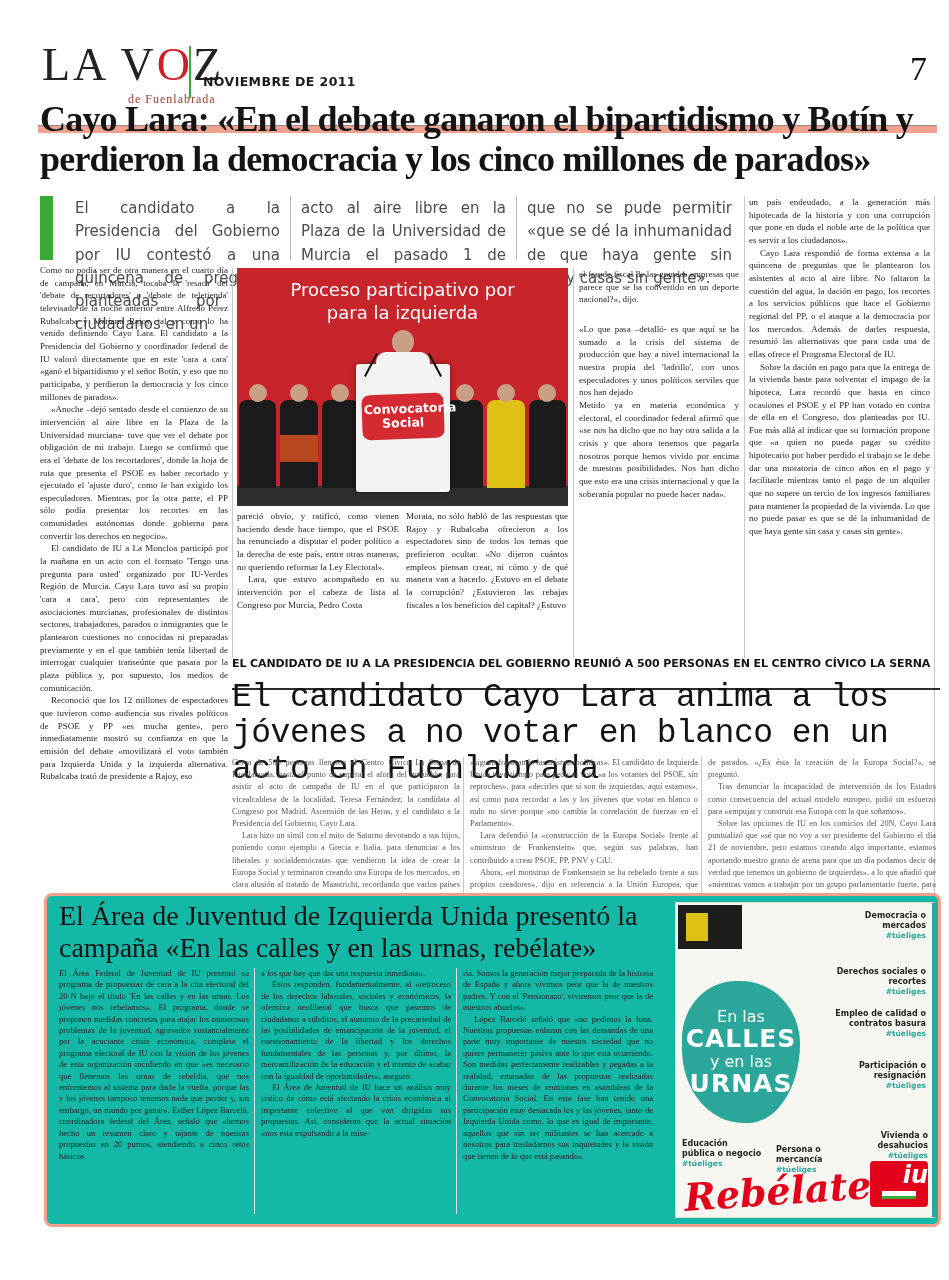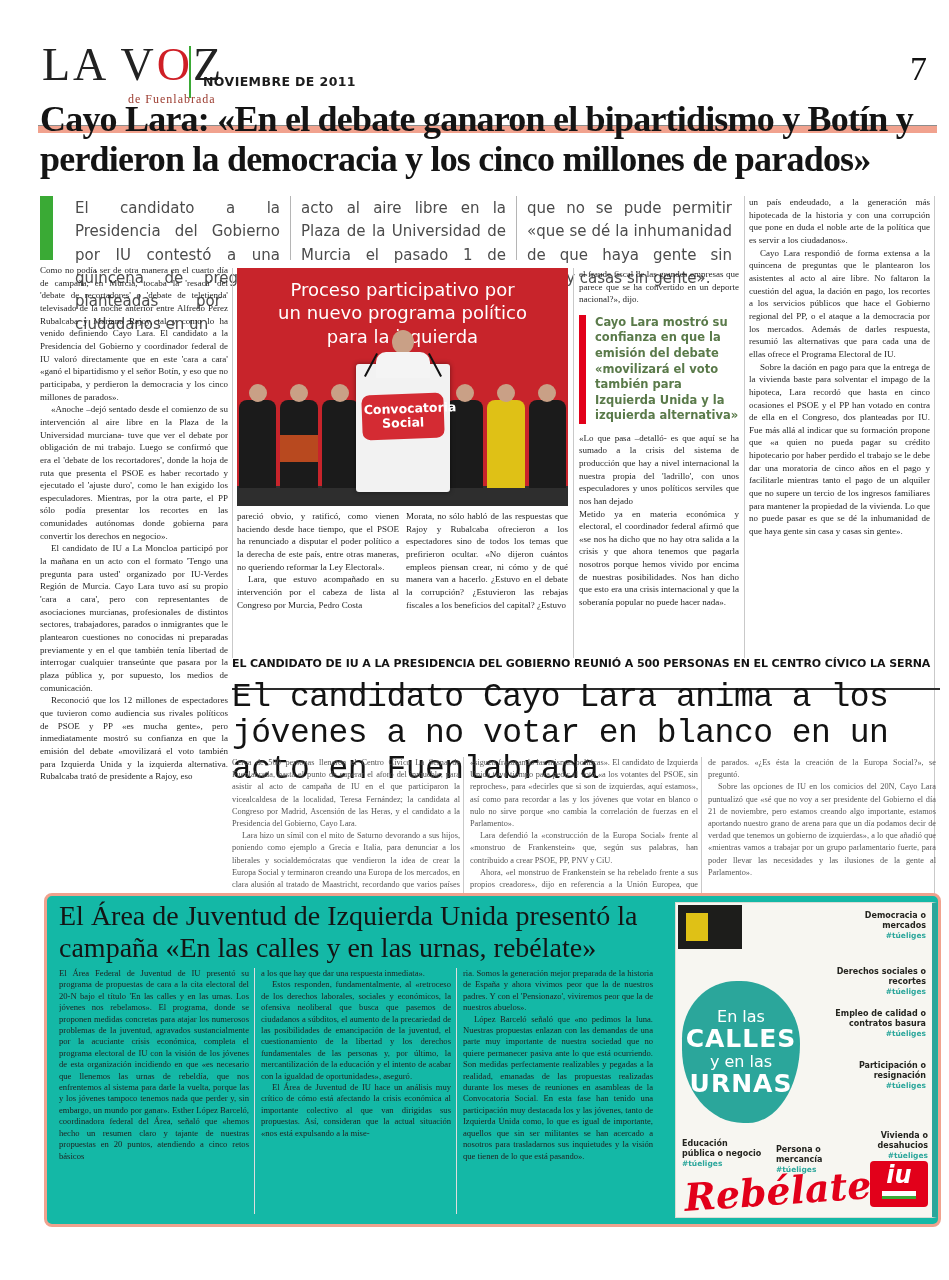--- a/index.html
+++ b/index.html
@@ -98,21 +98,21 @@
   .p-item .p-tag{display:block;color:#2ba69b;font-size:7.5px;}
   .p-right{text-align:right;}
   .slogan{position:absolute;left:6px;top:78px;width:118px;height:142px;background:#2ba69b;
           border-radius:48% 52% 46% 54% / 42% 46% 58% 54%;color:#fff;display:flex;flex-direction:column;
           justify-content:center;text-align:center;font-family:"DejaVu Sans",sans-serif;}
   .slogan .sm{font-size:16px;line-height:1.2;}
   .slogan .bg{font-size:25px;font-weight:bold;letter-spacing:1px;line-height:1.05;}
   .rebelate{position:absolute;left:8px;bottom:4px;font-family:"DejaVu Serif",serif;font-style:italic;
             font-weight:bold;font-size:38px;color:#e2001a;transform:rotate(-4deg);}
   .iu-logo{position:absolute;right:4px;bottom:10px;width:58px;height:46px;background:#e2001a;border-radius:4px;
-           color:#fff;text-align:center;font-family:"DejaVu Sans",sans-serif;}
+           color:#fff;text-align:right;font-family:"DejaVu Sans",sans-serif;}
   .iu-logo .iu{font-size:24px;font-weight:bold;font-style:italic;line-height:1.2;display:block;}
   .iu-flag{display:block;margin:1px auto 0 auto;width:34px;height:5px;background:#fff;border-bottom:3px solid #3aaa35;}
 </style>
 </head>
 <body>
 
 <div class="page">
 
   <div class="mast-title"><span>LA V</span><span class="o-red">O</span><span>Z</span></div>
   <div class="mast-sub">de Fuenlabrada</div>
@@ -138,21 +138,20 @@
   <div class="bodycol a1-col1">
     <p>Como no podía ser de otra manera en el cuarto día de campaña, en Murcia, tocaba la 'resaca' del 'debate de recortadores' o 'debate de teletienda' televisado de la noche anterior entre Alfredo Pérez Rubalcaba y Mariano Rajoy, tal y como lo ha venido definiendo Cayo Lara. El candidato a la Presidencia del Gobierno y coordinador federal de IU valoró directamente que en este 'cara a cara' «ganó el bipartidismo y el señor Botín, y eso que no participaba, y perdieron la democracia y los cinco millones de parados».</p>
     <p>«Anoche –dejó sentado desde el comienzo de su intervención al aire libre en la Plaza de la Universidad murciana- tuve que ver el debate por obligación de mi trabajo. Luego se confirmó que era el 'debate de los recortadores', donde la hoja de ruta que presenta el PSOE es haber recortado y ejecutado el 'ajuste duro', como le han exigido los especuladores. Mientras, por la otra parte, el PP sólo podía presentar los recortes en las comunidades autónomas donde gobierna para convertir los derechos en negocio».</p>
     <p>El candidato de IU a La Moncloa participó por la mañana en un acto con el formato 'Tengo una pregunta para usted' organizado por IU-Verdes Región de Murcia. Cayo Lara tuvo así su propio 'cara a cara', pero con representantes de asociaciones murcianas, profesionales de distintos sectores, trabajadores, parados o inmigrantes que le plantearon cuestiones no conocidas ni preparadas previamente y en el que también tenía libertad de interrogar cualquier transeúnte que pasara por la plaza pública y, por supuesto, los medios de comunicación.</p>
     <p>Reconoció que los 12 millones de espectadores que tuvieron como audiencia sus rivales políticos de PSOE y PP «es mucha gente», pero inmediatamente mostró su confianza en que la emisión del debate «movilizará el voto también para Izquierda Unida y la izquierda alternativa. Rubalcaba trató de presidente a Rajoy, eso</p>
   </div>
 
   <div class="photo">
     <div class="photo-banner">
       <div>Proceso participativo por</div>
-      <div>un nuevo programa político</div>
       <div>para la izquierda</div>
     </div>
     <div class="people">
       <div class="person"></div>
       <div class="person shirt-accent"></div>
       <div class="person"></div>
       <div class="person"></div>
       <div class="person"></div>
       <div class="person"></div>
       <div class="person shirt-yellow"></div>
@@ -178,21 +177,20 @@
     <p>Lara, que estuvo acompañado en su intervención por el cabeza de lista al Congreso por Murcia, Pedro Costa</p>
   </div>
   <div class="bodycol a1-col3">
     <p>Morata, no sólo habló de las respuestas que Rajoy y Rubalcaba ofrecieron a los espectadores sino de todos los temas que prefirieron ocultar. «No dijeron cuántos empleos piensan crear, ni cómo y de qué manera van a hacerlo. ¿Estuvo en el debate la corrupción? ¿Estuvieron las rebajas fiscales a los beneficios del capital? ¿Estuvo</p>
   </div>
 
   <div class="bodycol a1-col4">
     <p>el fraude fiscal de las grandes empresas que parece que se ha convertido en un deporte nacional?», dijo.</p>
     <div class="pullquote">
       <div class="pq-bar"></div>
-      <div class="pq-text">Cayo Lara mostró su confianza en que la emisión del debate «movilizará el voto también para Izquierda Unida y la izquierda alternativa»</div>
     </div>
     <p>«Lo que pasa –detalló- es que aquí se ha sumado a la crisis del sistema de producción que hay a nivel internacional la nuestra propia del 'ladrillo', con unos especuladores y unos políticos serviles que nos han dejado</p>
     <p style="text-indent:0;">Metido ya en materia económica y electoral, el coordinador federal afirmó que «se nos ha dicho que no hay otra salida a la crisis y que ahora tenemos que pagarla nosotros porque hemos vivido por encima de nuestras posibilidades. Nos han dicho que esto era una crisis internacional y que la soberanía popular no puede hacer nada».</p>
   </div>
 
   <div class="bodycol a1-col5">
     <p>un país endeudado, a la generación más hipotecada de la historia y con una corrupción que pone en duda el noble arte de la política que es servir a los ciudadanos».</p>
     <p>Cayo Lara respondió de forma extensa a la quincena de preguntas que le plantearon los asistentes al acto al aire libre. No faltaron la cuestión del agua, la dación en pago, los recortes a los servicios públicos que hace el Gobierno regional del PP, o el ataque a la democracia por los mercados. Además de darles respuesta, resumió las alternativas que para cada una de ellas ofrece el Programa Electoral de IU.</p>
     <p>Sobre la dación en pago para que la entrega de la vivienda baste para solventar el impago de la hipoteca, Lara recordó que hasta en cinco ocasiones el PSOE y el PP han votado en contra de ella en el Congreso, dos planteadas por IU. Fue más allá al indicar que su formación propone que «a quien no pueda pagar su crédito hipotecario por haber perdido el trabajo se le debe dar una moratoria de cinco años en el pago y facilitarle mientras tanto el pago de un alquiler que no supere un tercio de los ingresos familiares para mantener la propiedad de la vivienda. Lo que no puede pasar es que se dé la inhumanidad de que haya gente sin casa y casas sin gente».</p>
   </div>
@@ -207,20 +205,21 @@
     <p>Cerca de 500 personas llenaron el Centro Cívico La Serna de Fuenlabrada, hasta el punto de superar el aforo del inmueble, para asistir al acto de campaña de IU en el que participaron la vicealcaldesa de la localidad, Teresa Fernández; la candidata al Congreso por Madrid, Ascensión de las Heras, y el candidato a la Presidencia del Gobierno, Cayo Lara.</p>
     <p>Lara hizo un símil con el mito de Saturno devorando a sus hijos, poniendo como ejemplo a Grecia e Italia, para denunciar a los liberales y socialdemócratas que vendieron la idea de crear la Europa Social y terminaron creando una Europa de los mercados, en clara alusión al tratado de Maastricht, recordando que varios países rechazaron la Constitución Europea y terminar diciendo que en la elaboración del Tratado de Lisboa</p>
   </div>
   <div class="sanscol a2-col2">
     <p>«siguen fracasando las mismas políticas». El candidato de Izquierda Unida tuvo tiempo para pedir el voto «a los votantes del PSOE, sin reproches», para «decirles que si son de izquierdas, aquí estamos», así como para recordar a las y los jóvenes que votar en blanco o nulo no sirve porque «no cambia la correlación de fuerzas en el Parlamento».</p>
     <p>Lara defendió la «construcción de la Europa Social» frente al «monstruo de Frankenstein» que, según sus palabras, han contribuido a crear PSOE, PP, PNV y CiU.</p>
     <p>Ahora, «el monstruo de Frankenstein se ha rebelado frente a sus propios creadores», dijo en referencia a la Unión Europea, que «impone recortes a los países» y, en consecuencia, «más crisis y más paro». En este sentido, recordó que en la Unión Europea hay 23 millones</p>
   </div>
   <div class="sanscol a2-col3">
     <p>de parados. «¿Es ésta la creación de la Europa Social?», se preguntó.</p>
+    <p>Tras denunciar la incapacidad de intervención de los Estados como consecuencia del actual modelo europeo, pidió un esfuerzo para «empujar y construir esa Europa con la que soñamos».</p>
     <p>Sobre las opciones de IU en los comicios del 20N, Cayo Lara puntualizó que «sé que no voy a ser presidente del Gobierno el día 21 de noviembre, pero estamos creando algo importante, estamos aportando nuestro grano de arena para que un día podamos decir de verdad que tenemos un gobierno de izquierdas», a lo que añadió que «mientras vamos a trabajar por un grupo parlamentario fuerte, para poder llevar las necesidades y las ilusiones de la gente al Parlamento».</p>
   </div>
 
   <div class="a3-box">
     <h2 class="a3-headline" style="margin:0;font-weight:normal;">El Área de Juventud de Izquierda Unida presentó la campaña «En las calles y en las urnas, rebélate»</h2>
 
     <div class="a3rule" style="left:207px;"></div>
     <div class="a3rule" style="left:409px;"></div>
 
     <div class="bodycol a3-col a3-col1">

